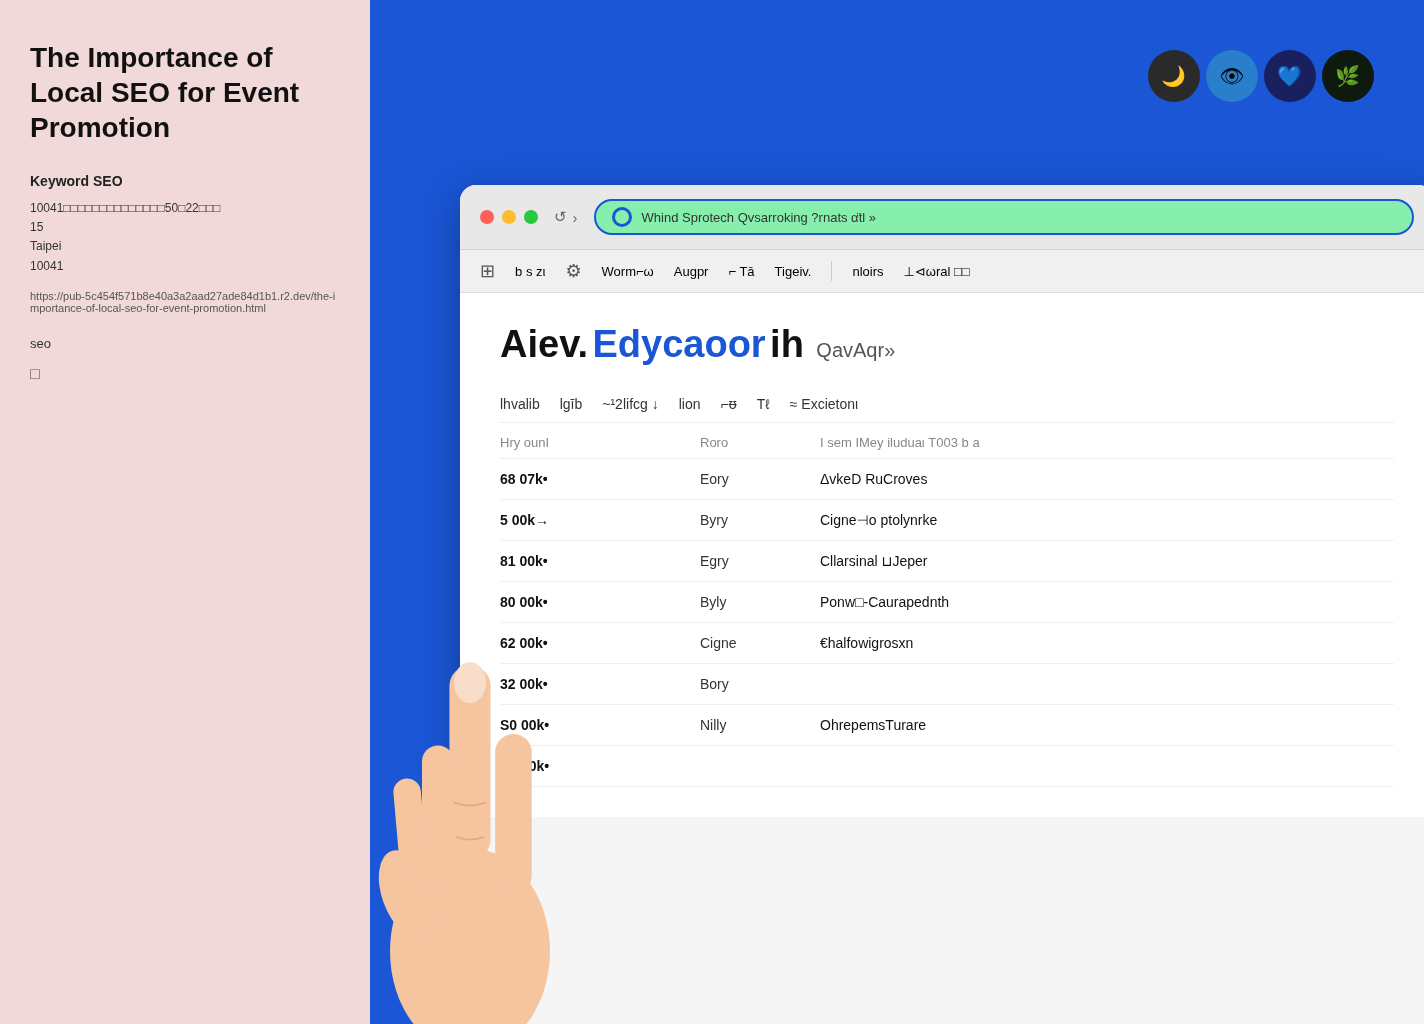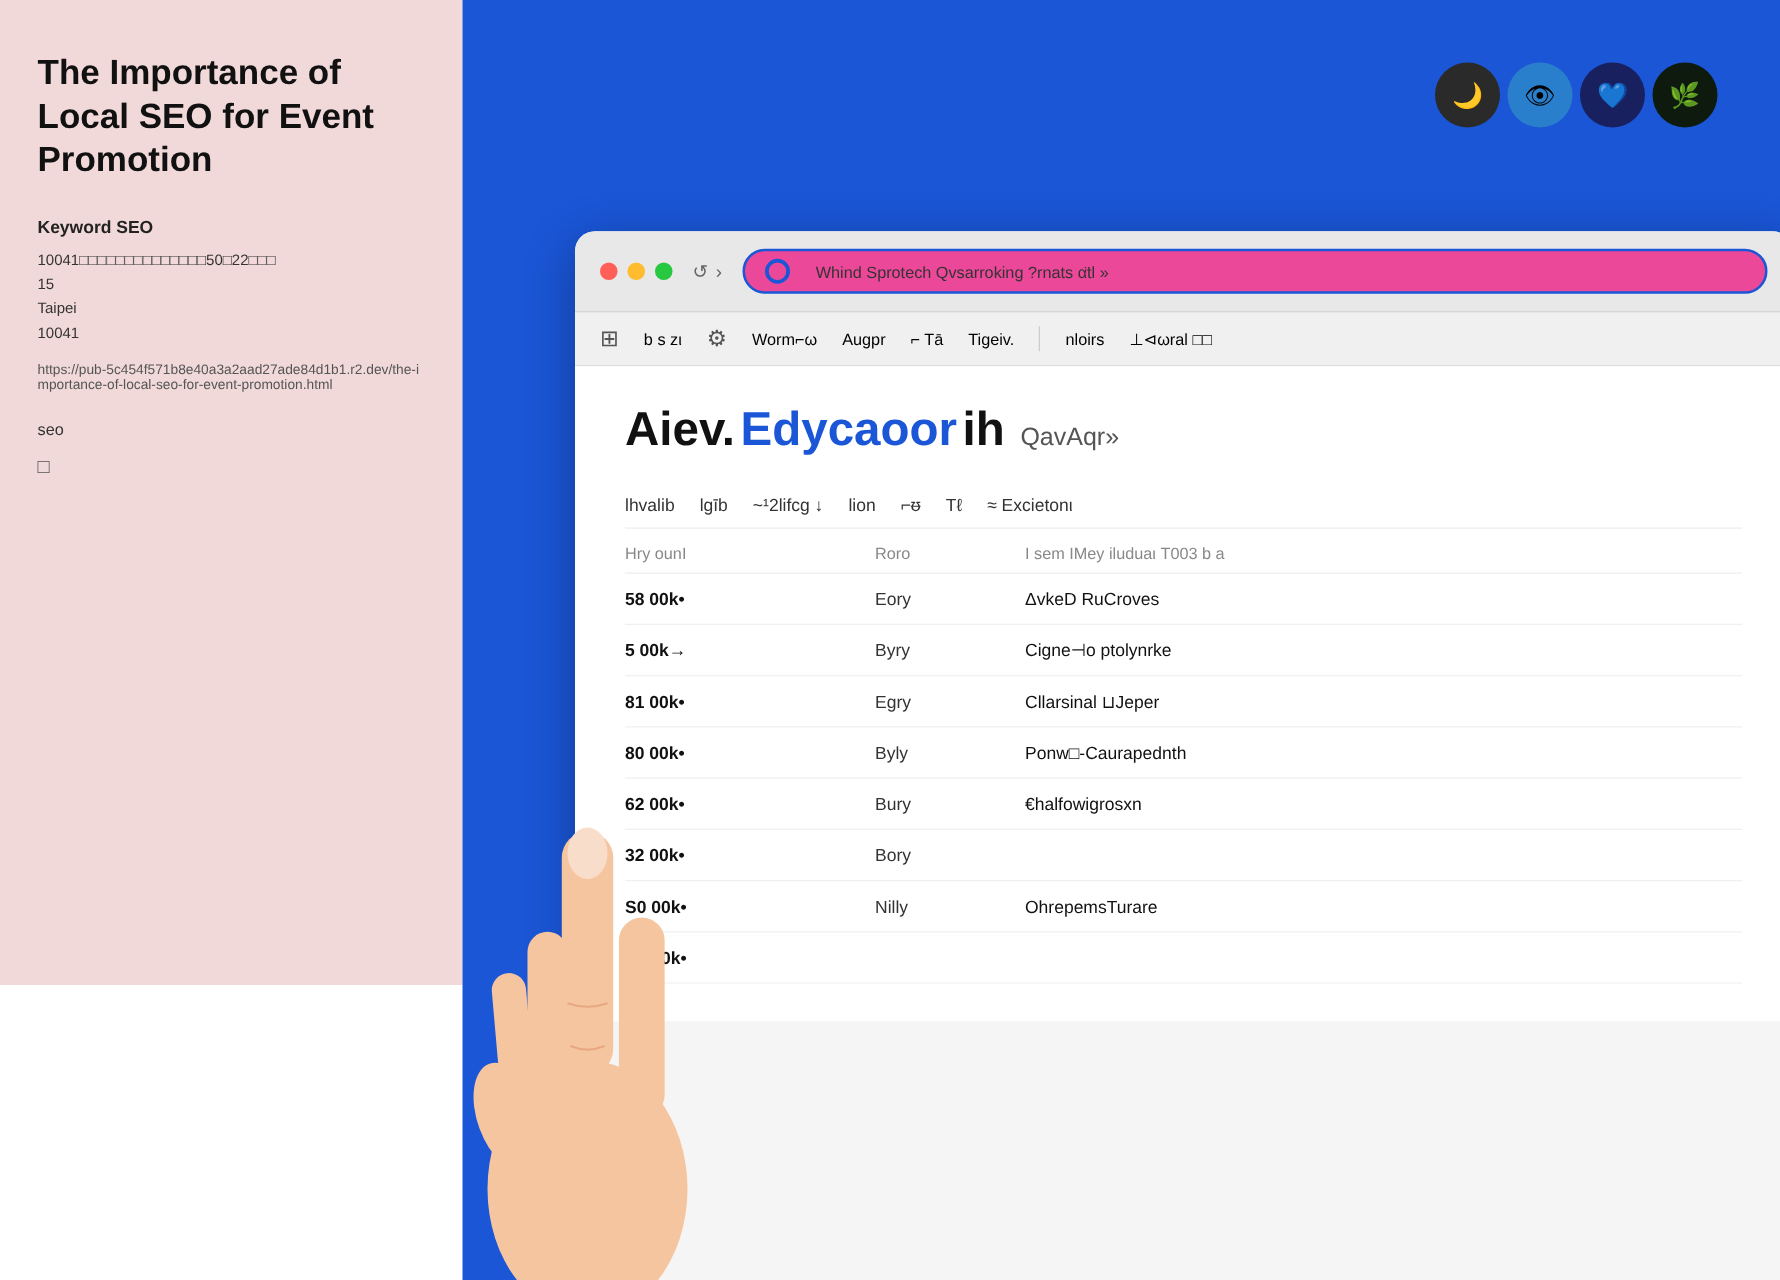--- a/index.html
+++ b/index.html
@@ -9,21 +9,21 @@
       overflow: hidden;
       font-family: -apple-system, BlinkMacSystemFont, 'Segoe UI', sans-serif;
       display: flex;
     }
 
     
     .sidebar {
       width: 370px;
       min-width: 370px;
       background: #f2d9d9;
-      height: 788px;
+      height: 1024px;
       padding: 40px 30px;
       display: flex;
       flex-direction: column;
       gap: 10px;
     }
 
     .sidebar-title {
       font-size: 28px;
       font-weight: 700;
       color: #111;
@@ -112,26 +112,26 @@
     .nav-btns {
       display: flex;
       gap: 6px;
       align-items: center;
       color: #666;
       font-size: 16px;
     }
 
     .address-bar {
       flex: 1;
-      background: #ec4899;
+      background: #86efac;
       border-radius: 20px;
       padding: 6px 16px;
       display: flex;
       align-items: center;
-      gap: 21px;
+      gap: 10px;
       border: 2px solid #1a56d6;
     }
 
     .address-circle {
       width: 20px;
       height: 20px;
       border-radius: 50%;
       border: 3px solid #1a56d6;
     }
 
@@ -361,42 +361,42 @@
           <span class="table-toolbar-item">≈ Excietonι</span>
         </div>
 
         <div class="table-header-row">
           <span>Hry ounI</span>
           <span>Roro</span>
           <span>I sem IMey iluduaι T003 b a</span>
         </div>
 
         <div class="table-row">
-          <span class="table-col-num">58 00k•</span>
+          <span class="table-col-num">68 07k•</span>
           <span class="table-col-mid">Eory</span>
           <span class="table-col-name">ΔvkeD RuCroves</span>
         </div>
         <div class="table-row">
           <span class="table-col-num">5 00k→</span>
           <span class="table-col-mid">Byry</span>
           <span class="table-col-name">Cigne⊣o ptolynrke</span>
         </div>
         <div class="table-row">
           <span class="table-col-num">81  00k•</span>
           <span class="table-col-mid">Egry</span>
           <span class="table-col-name">Cllarsinal ⊔Jeper</span>
         </div>
         <div class="table-row">
           <span class="table-col-num">80 00k•</span>
           <span class="table-col-mid">Byly</span>
           <span class="table-col-name">Ponw□-Caurapednth</span>
         </div>
         <div class="table-row">
           <span class="table-col-num">62 00k•</span>
-          <span class="table-col-mid">Bury</span>
+          <span class="table-col-mid">Cigne</span>
           <span class="table-col-name">€halfowigrosxn</span>
         </div>
         <div class="table-row">
           <span class="table-col-num">32 00k•</span>
           <span class="table-col-mid">Bory</span>
         </div>
         <div class="table-row">
           <span class="table-col-num">S0 00k•</span>
           <span class="table-col-mid">Nilly</span>
           <span class="table-col-name">OhrepemsTurare</span>

